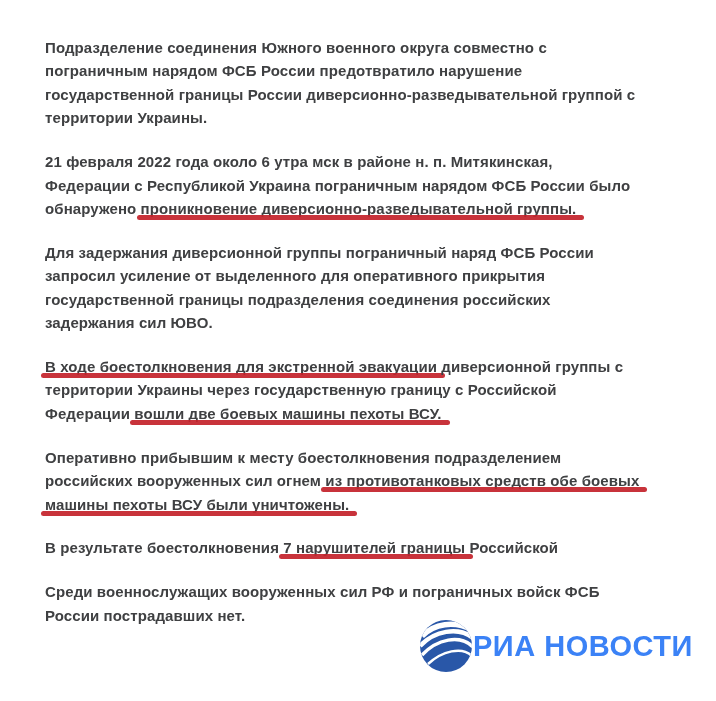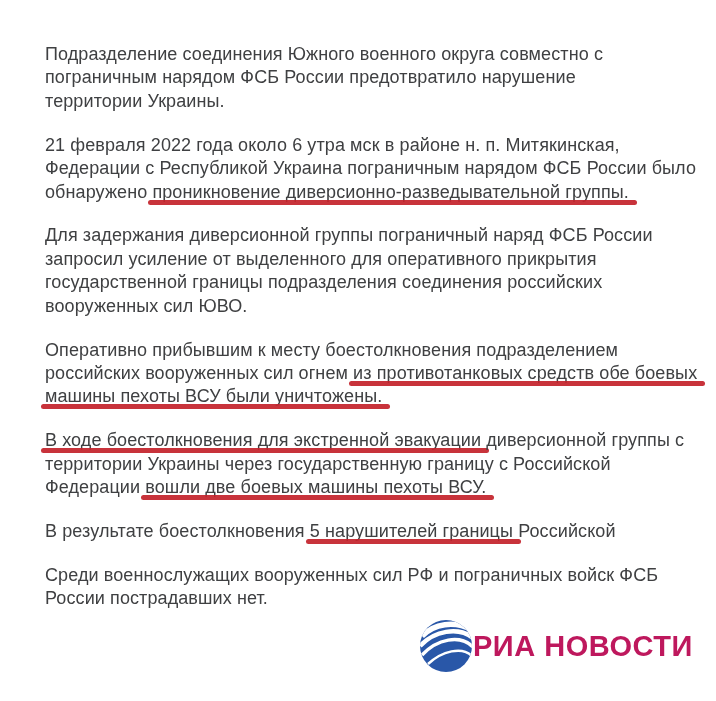--- a/index.html
+++ b/index.html
@@ -15,25 +15,26 @@
     font-family: "Liberation Sans", sans-serif;
   }
   .page {
     position: absolute;
     inset: 0;
     background: #ffffff;
   }
   .text-body {
     position: absolute;
     left: 45px;
-    top: 43px;
-    font-size: 18px;
+    top: 36px;
+    font-size: 15px;
     line-height: 23.4px;
     letter-spacing: 0.1px;
     color: #3f4042;
+    font-weight: bold;
   }
   .text-body p {
     margin: 0 0 20.5px 0;
   }
   .line {
     display: block;
     white-space: nowrap;
   }
   .seg { position: relative; }
   .seg.u::after {
@@ -72,45 +73,46 @@
 </style>
 </head>
 <body style="--underline-color: #c4232c;">
 
 <div class="page">
 
   <div class="text-body" id="paragraphs" style="color: rgb(63, 64, 66);">
       <p>
         <span class="line"><span class="seg">Подразделение соединения Южного военного округа совместно с</span></span>
         <span class="line"><span class="seg">пограничным нарядом ФСБ России предотвратило нарушение</span></span>
+        <span class="line"><span class="seg">государственной границы России диверсионно-разведывательной группой с</span></span>
         <span class="line"><span class="seg">территории Украины.</span></span>
       </p>
       <p>
         <span class="line"><span class="seg">21 февраля 2022 года около 6 утра мск в районе н. п. Митякинская,</span></span>
         <span class="line"><span class="seg">Федерации с Республикой Украина пограничным нарядом ФСБ России было</span></span>
         <span class="line"><span class="seg">обнаружено </span><span class="seg u">проникновение диверсионно-разведывательной группы.</span></span>
       </p>
       <p>
         <span class="line"><span class="seg">Для задержания диверсионной группы пограничный наряд ФСБ России</span></span>
         <span class="line"><span class="seg">запросил усиление от выделенного для оперативного прикрытия</span></span>
         <span class="line"><span class="seg">государственной границы подразделения соединения российских</span></span>
-        <span class="line"><span class="seg">вооруженных сил ЮВО.</span></span>
+        <span class="line"><span class="seg">задержания сил ЮВО.</span></span>
+      </p>
+      <p>
+        <span class="line"><span class="seg u">В ходе боестолкновения для экстренной эвакуации</span><span class="seg"> диверсионной группы с</span></span>
+        <span class="line"><span class="seg">территории Украины через государственную границу с Российской</span></span>
+        <span class="line"><span class="seg">Федерации </span><span class="seg u">вошли две боевых машины пехоты ВСУ.</span></span>
       </p>
       <p>
         <span class="line"><span class="seg">Оперативно прибывшим к месту боестолкновения подразделением</span></span>
         <span class="line"><span class="seg">российских вооруженных сил огнем </span><span class="seg u">из противотанковых средств обе боевых</span></span>
         <span class="line"><span class="seg u">машины пехоты ВСУ были уничтожены.</span></span>
       </p>
       <p>
-        <span class="line"><span class="seg u">В ходе боестолкновения для экстренной эвакуации</span><span class="seg"> диверсионной группы с</span></span>
-        <span class="line"><span class="seg">территории Украины через государственную границу с Российской</span></span>
-        <span class="line"><span class="seg">Федерации </span><span class="seg u">вошли две боевых машины пехоты ВСУ.</span></span>
-      </p>
-      <p>
-        <span class="line"><span class="seg">В результате боестолкновения </span><span class="seg u">5 нарушителей границы</span><span class="seg"> Российской</span></span>
+        <span class="line"><span class="seg">В результате боестолкновения </span><span class="seg u">7 нарушителей границы</span><span class="seg"> Российской</span></span>
       </p>
       <p>
         <span class="line"><span class="seg">Среди военнослужащих вооруженных сил РФ и пограничных войск ФСБ</span></span>
         <span class="line"><span class="seg">России пострадавших нет.</span></span>
       </p>
     </div>
 
   <div class="watermark">
     <svg class="wm-globe" viewBox="0 0 52 52" xmlns="http://www.w3.org/2000/svg" aria-hidden="true">
       <defs>
@@ -119,16 +121,16 @@
           </clipPath>
       </defs>
       <circle cx="26" cy="26" r="26" fill="#2957a8"></circle>
       <g clip-path="url(#gclip)" fill="none" stroke="#ffffff">
         <path d="M2 16 C 14 4, 34 0, 52 10" stroke-width="5.5"></path>
         <path d="M0 26 C 14 11, 38 6, 53 18" stroke-width="4.5"></path>
         <path d="M2 35 C 17 19, 40 14, 53 27" stroke-width="3.5"></path>
         <path d="M8 44 C 22 31, 42 26, 52 36" stroke-width="2.5"></path>
       </g>
     </svg>
-    <span class="wm-text" style="color: #be185d;">РИА НОВОСТИ</span>
+    <span class="wm-text" style="color: #3b82f6;">РИА НОВОСТИ</span>
   </div>
 
 </div>
 
 </body></html>

